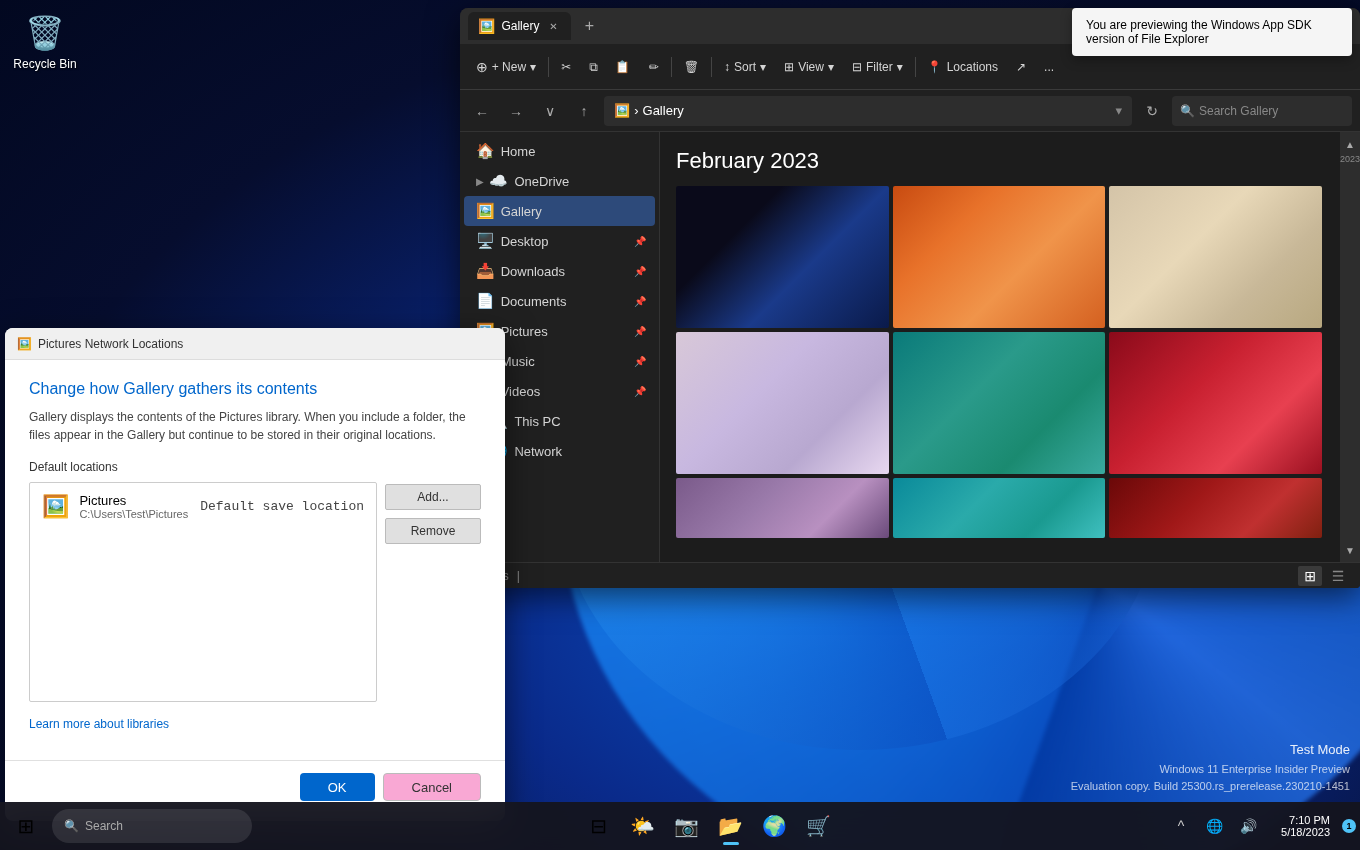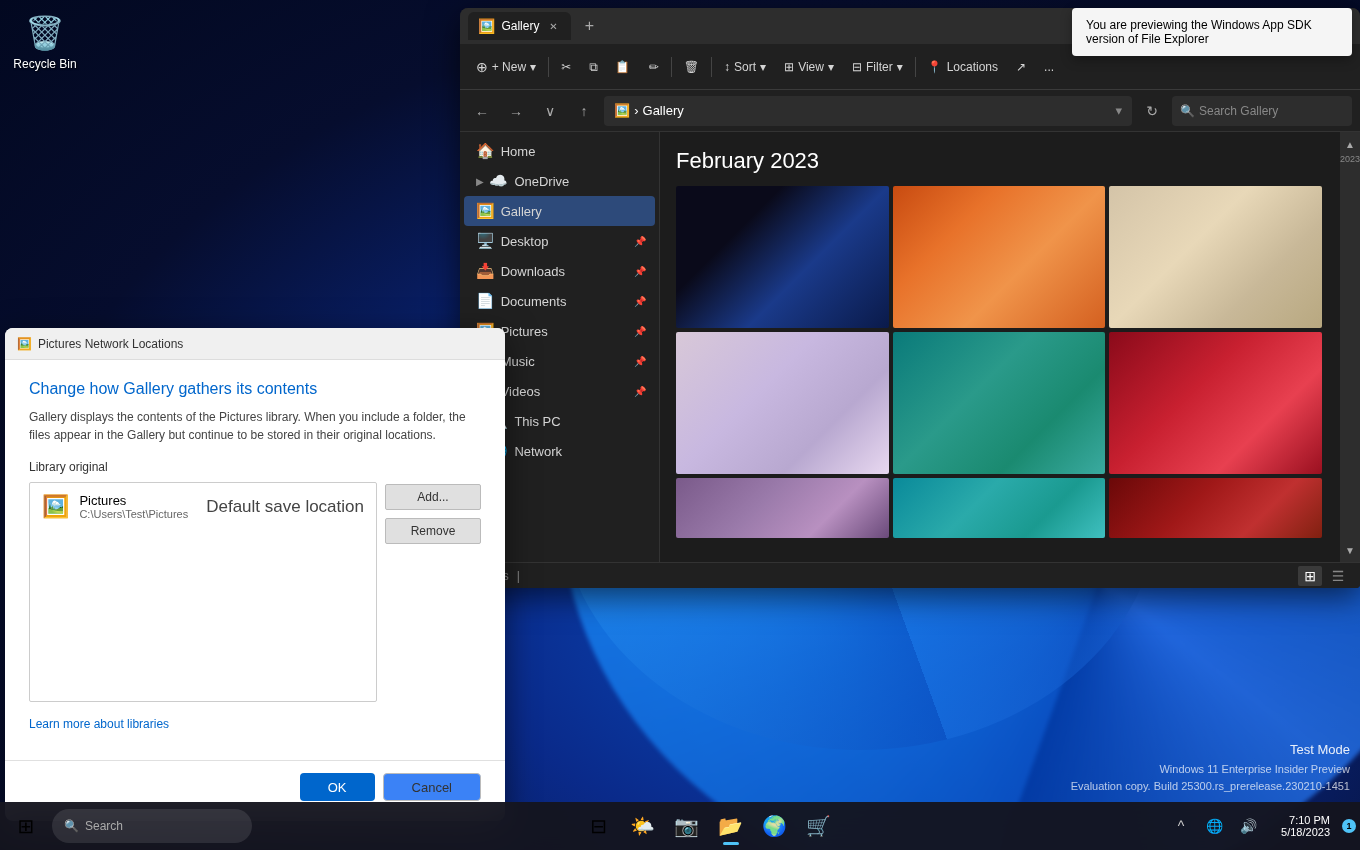--- a/index.html
+++ b/index.html
@@ -273,21 +273,21 @@
     }
     .lib-item {
       display: flex; align-items: center;
       padding: 6px 8px; gap: 10px;
       cursor: pointer; border-radius: 2px;
     }
     .lib-item-icon { font-size: 22px; color: #0066cc; }
     .lib-item-info { flex: 1; }
     .lib-item-name { font-size: 13px; color: #000; }
     .lib-item-path { font-size: 11px; color: #666; }
-    .lib-item-tag { font-size: 17px; color: #444; }
+    .lib-item-tag { font-size: 13px; color: #444; font-family: Liberation Mono, monospace; }
     .dialog-side-btn {
       display: block;
       width: 96px; height: 26px;
       background: #e0e0e0;
       border: 1px solid #bbb;
       border-radius: 2px;
       font-size: 12px; color: #333;
       cursor: pointer; margin-bottom: 4px;
       text-align: center; line-height: 24px;
     }
@@ -296,21 +296,21 @@
       display: flex; justify-content: flex-end; gap: 8px;
       padding: 12px 24px 20px;
       border-top: 1px solid #e0e0e0; margin-top: 8px;
     }
     .dialog-btn {
       height: 28px; padding: 0 28px;
       font-size: 13px; cursor: pointer;
       border-radius: 4px;
     }
     .dialog-btn.primary { background: #0066cc; color: #fff; border: none; }
-    .dialog-btn.secondary { background: #3b82f6; color: #333; border: 1px solid #bbb; }
+    .dialog-btn.secondary { background: #f9a8d4; color: #333; border: 1px solid #bbb; }
 
     
     .taskbar {
       position: absolute;
       bottom: 0; left: 0; right: 0;
       height: 48px;
       background: rgba(20,20,30,0.95);
       backdrop-filter: blur(20px);
       display: flex; align-items: center;
       z-index: 100;
@@ -580,21 +580,21 @@
   </div>
 
   <div class="dialog">
     <div class="dialog-titlebar">
       <span>🖼️</span>
       <span>Pictures Network Locations</span>
     </div>
     <div class="dialog-content">
       <div class="dialog-title">Change how Gallery gathers its contents</div>
       <div class="dialog-desc">Gallery displays the contents of the Pictures library. When you include a folder, the files appear in the Gallery but continue to be stored in their original locations.</div>
-      <div class="dialog-section-label">Library original</div>
+      <div class="dialog-section-label">Default locations</div>
       <div style="display:flex; gap:8px;">
         <div class="library-locations-list" style="flex:1;">
           <div class="lib-item">
             <span class="lib-item-icon">🖼️</span>
             <div class="lib-item-info">
               <div class="lib-item-name">Pictures</div>
               <div class="lib-item-path">C:\Users\Test\Pictures</div>
             </div>
             <div class="lib-item-tag">Default save location</div>
           </div>

